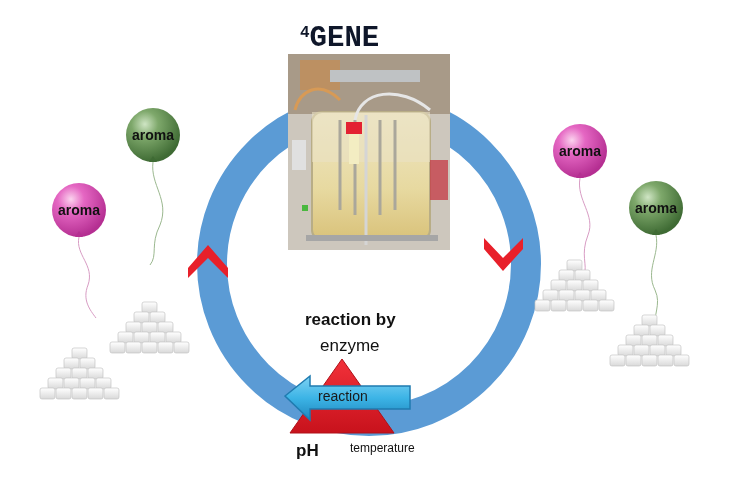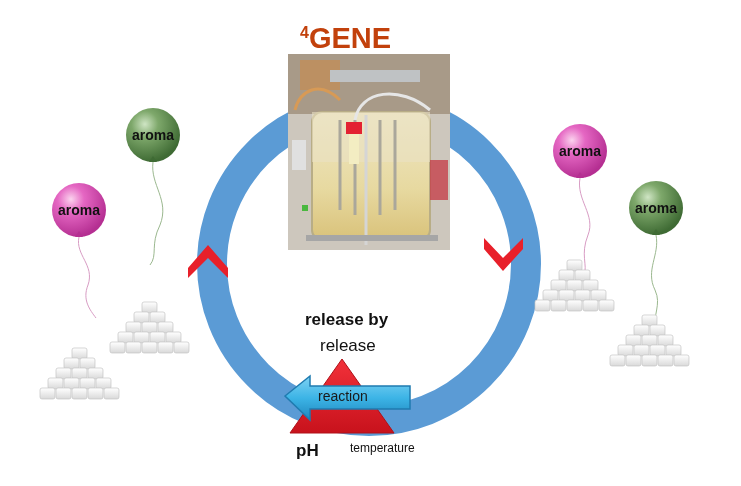--- a/index.html
+++ b/index.html
@@ -1,18 +1,18 @@
 <!DOCTYPE html>
 <html><head>
 <meta charset="utf-8">
 <style>
   html, body { margin:0; padding:0; background:#ffffff; }
   body { width:741px; height:486px; position:relative; overflow:hidden; font-family:"Liberation Sans", sans-serif; }
   #stage { position:absolute; left:0; top:0; width:741px; height:486px; }
-  .title { position:absolute; left:300px; top:22px; font-family:Liberation Sans, sans-serif; font-weight:bold; font-size:29px; color:#c2410c; letter-spacing:0px; }
+  .title { position:absolute; left:300px; top:22px; font-family:Liberation Mono, monospace; font-weight:bold; font-size:29px; color:#0f172a; letter-spacing:0px; }
   .title sup { font-size:16px; vertical-align:top; position:relative; top:2px; }
   .lbl { position:absolute; font-family:"Liberation Sans", sans-serif; color:#111; }
   .release { left:305px; top:310px; font-weight:bold; font-size:17px; }
   .enzyme { left:320px; top:336px; font-size:17px; }
   .ph { left:296px; top:441px; font-size:17px;font-weight:bold; }
   .temp { left:350px; top:441px; font-size:12px; }
   .reaction { left:318px; top:388px; font-size:14px; color:#1a1a1a; }
   .balloon-text { font-family:"Liberation Sans", sans-serif; font-weight:bold; font-size:14px; fill:#111; }
 </style>
 </head>
@@ -179,18 +179,18 @@
           <rect x="626" y="355" width="15" height="11" rx="2" fill="url(#gCube)" stroke="#c4c4c4" stroke-width="0.7"></rect>
           <rect x="642" y="355" width="15" height="11" rx="2" fill="url(#gCube)" stroke="#c4c4c4" stroke-width="0.7"></rect>
           <rect x="658" y="355" width="15" height="11" rx="2" fill="url(#gCube)" stroke="#c4c4c4" stroke-width="0.7"></rect>
           <rect x="674" y="355" width="15" height="11" rx="2" fill="url(#gCube)" stroke="#c4c4c4" stroke-width="0.7"></rect>
         </g>
       </g>
   </svg>
 
   <div class="title"><sup>4</sup><span>GENE</span></div>
 
-  <div class="lbl release">release by</div>
-  <div class="lbl enzyme">release</div>
+  <div class="lbl release">reaction by</div>
+  <div class="lbl enzyme">enzyme</div>
   <div class="lbl reaction">reaction</div>
   <div class="lbl ph">pH</div>
   <div class="lbl temp">temperature</div>
 </div>
 
 </body></html>

